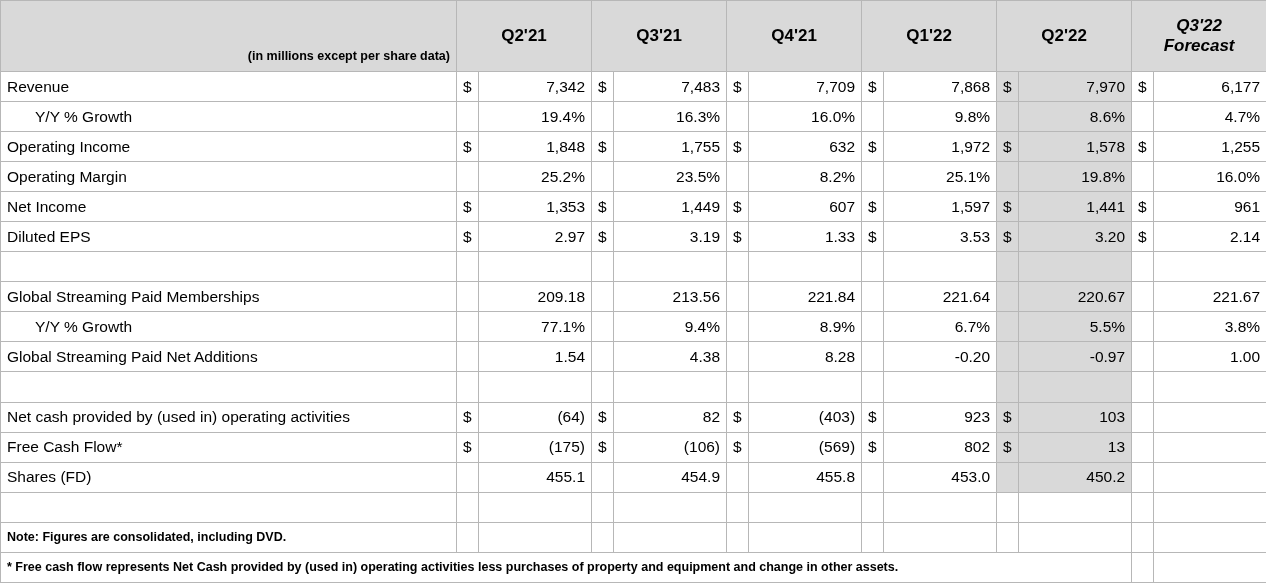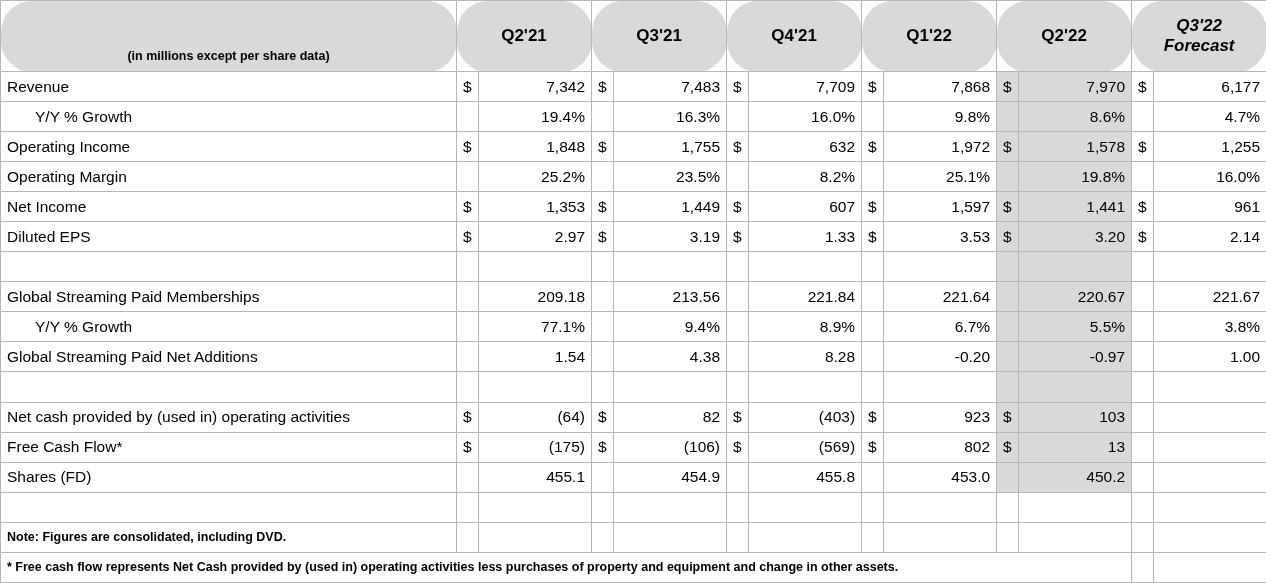--- a/index.html
+++ b/index.html
@@ -38,24 +38,23 @@
   col.c-label { width: 456px; }
   col.c-cur   { width: 22px; }
   col.c-val   { width: 113px; }
 
   thead th {
     background: #d9d9d9;
     font-weight: bold;
     text-align: center;
     font-size: 17px;
     height: 62px;
-    border-radius: 31px;
   }
   thead th.label-head {
-    text-align: center;
+    text-align: right;
     vertical-align: bottom;
     font-size: 12.5px;
     font-weight: bold;
     padding-bottom: 8px;
   }
   thead th.forecast-head {
     font-style: italic;
     line-height: 1.15;
   }
   tbody tr { height: 30px; }

